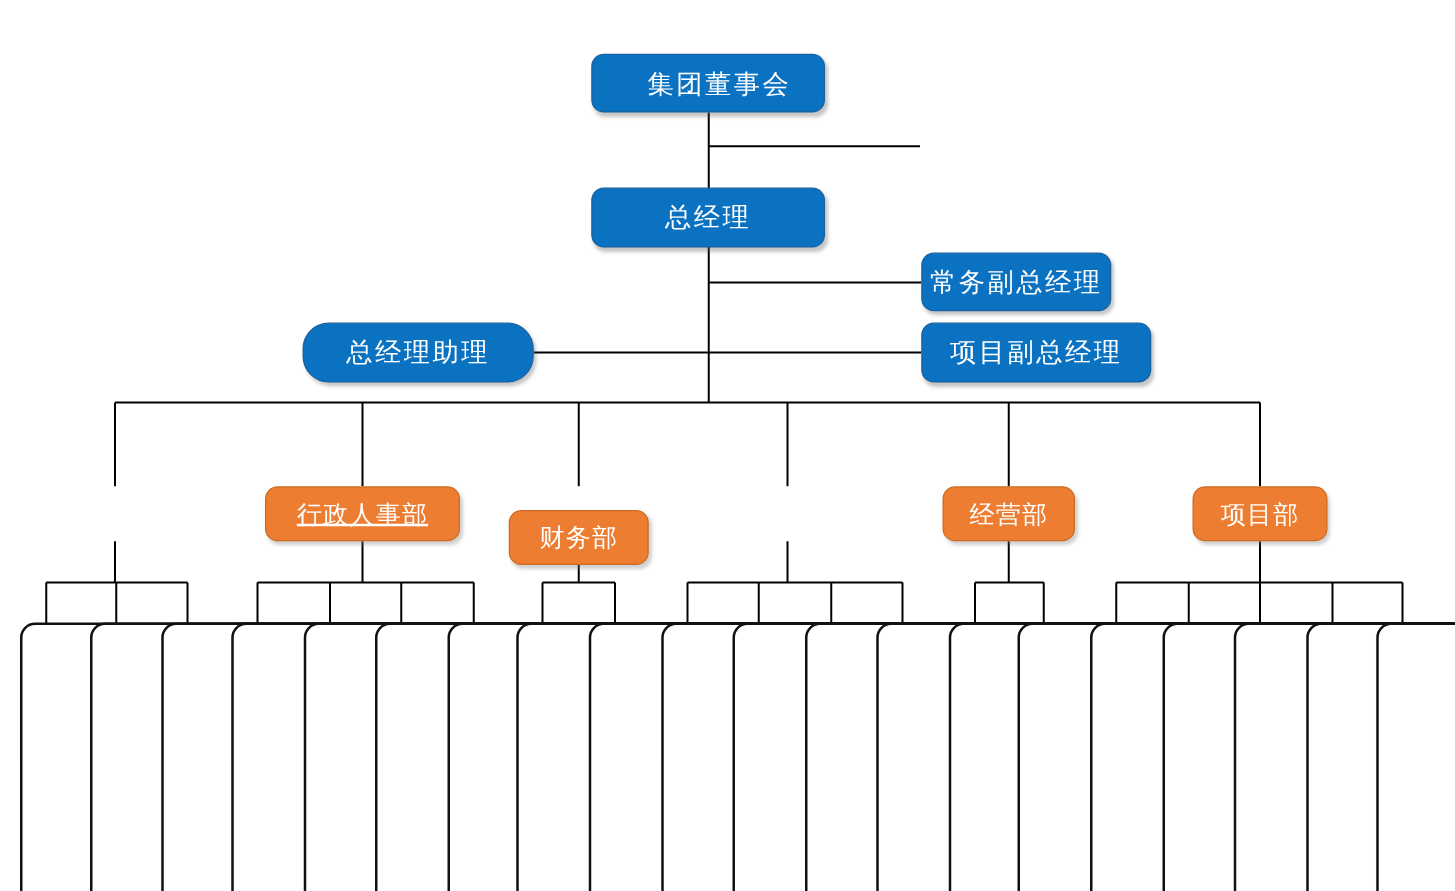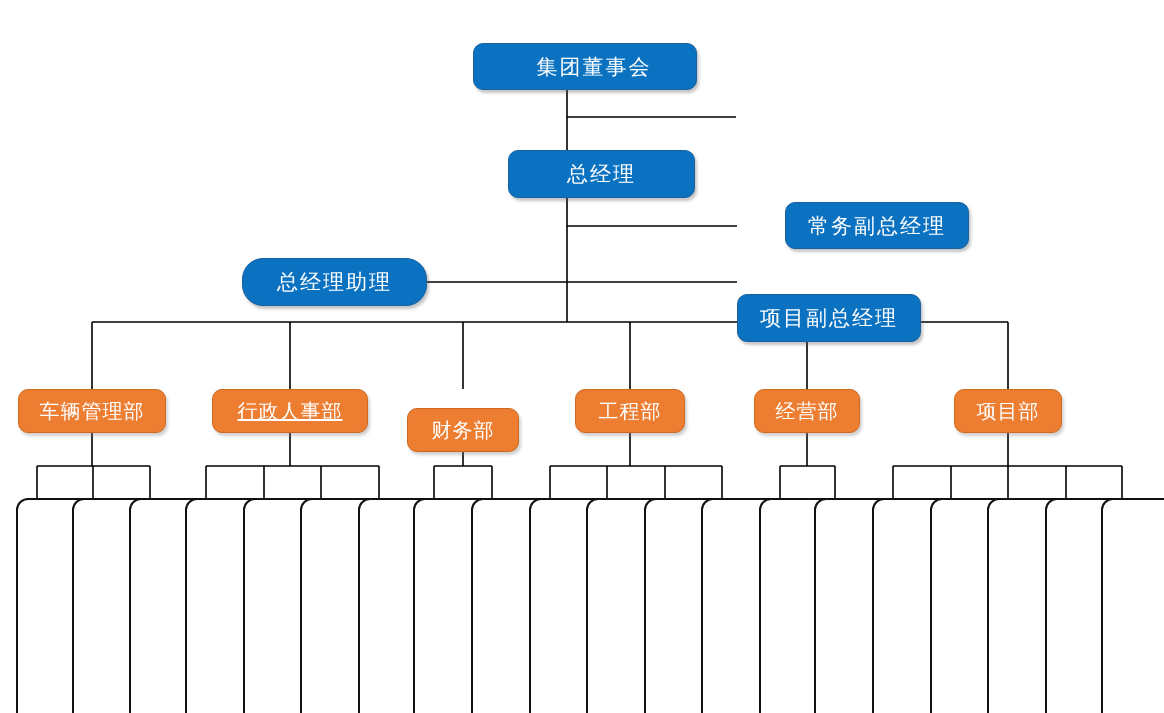--- a/index.html
+++ b/index.html
@@ -106,30 +106,28 @@
     <line x1="722" y1="466" x2="722" y2="500"></line>
     <line x1="780" y1="466" x2="780" y2="500"></line>
     <line x1="835" y1="466" x2="835" y2="500"></line>
     <line x1="893" y1="466" x2="893" y2="500"></line>
     <line x1="951" y1="466" x2="951" y2="500"></line>
     <line x1="1008" y1="466" x2="1008" y2="500"></line>
     <line x1="1066" y1="466" x2="1066" y2="500"></line>
     <line x1="1122" y1="466" x2="1122" y2="500"></line>
   </svg>
 
-  <div class="node blue" style="left:473px;top:43px;width:224px;height:47px;padding-left:18px;">集团董事会</div>
-  <div class="node blue" style="left:473px;top:150px;width:187px;height:48px;margin-left:35px;">总经理</div>
-  <div class="node blue" style="left:737px;top:202px;width:184px;height:47px;margin-left:48px;">常务副总经理</div>
+  <div class="node blue" style="left:473px;top:43px;width:187px;height:47px;padding-left:18px;">集团董事会</div>
+  <div class="node blue" style="left:473px;top:150px;width:187px;height:48px;">总经理</div>
+  <div class="node blue" style="left:737px;top:202px;width:152px;height:47px;">常务副总经理</div>
   <div class="node blue" style="left:242px;top:258px;width:185px;height:48px;border-radius:21px;">总经理助理</div>
-  <div class="node blue" style="left:737px;top:258px;width:184px;height:48px;margin-top:36px;">项目副总经理</div>
+  <div class="node blue" style="left:737px;top:258px;width:184px;height:48px;">项目副总经理</div>
 
-  <div class="node orange" style="left:18px;top:389px;width:148px;height:44px;">车辆管理部</div>
   <div class="node orange" style="left:212px;top:389px;width:156px;height:44px;text-decoration:underline;">行政人事部</div>
   <div class="node orange" style="left:407px;top:389px;width:112px;height:44px;margin-top:19px;">财务部</div>
-  <div class="node orange" style="left:575px;top:389px;width:110px;height:44px;">工程部</div>
   <div class="node orange" style="left:754px;top:389px;width:106px;height:44px;">经营部</div>
   <div class="node orange" style="left:954px;top:389px;width:108px;height:44px;">项目部</div>
 
   <div class="pos vtext" style="left:16px;">
       <span>垃</span>
     </div>
   <div class="pos vtext" style="left:72px;">
       <span>道</span>
     </div>
   <div class="pos vtext" style="left:129px;">

